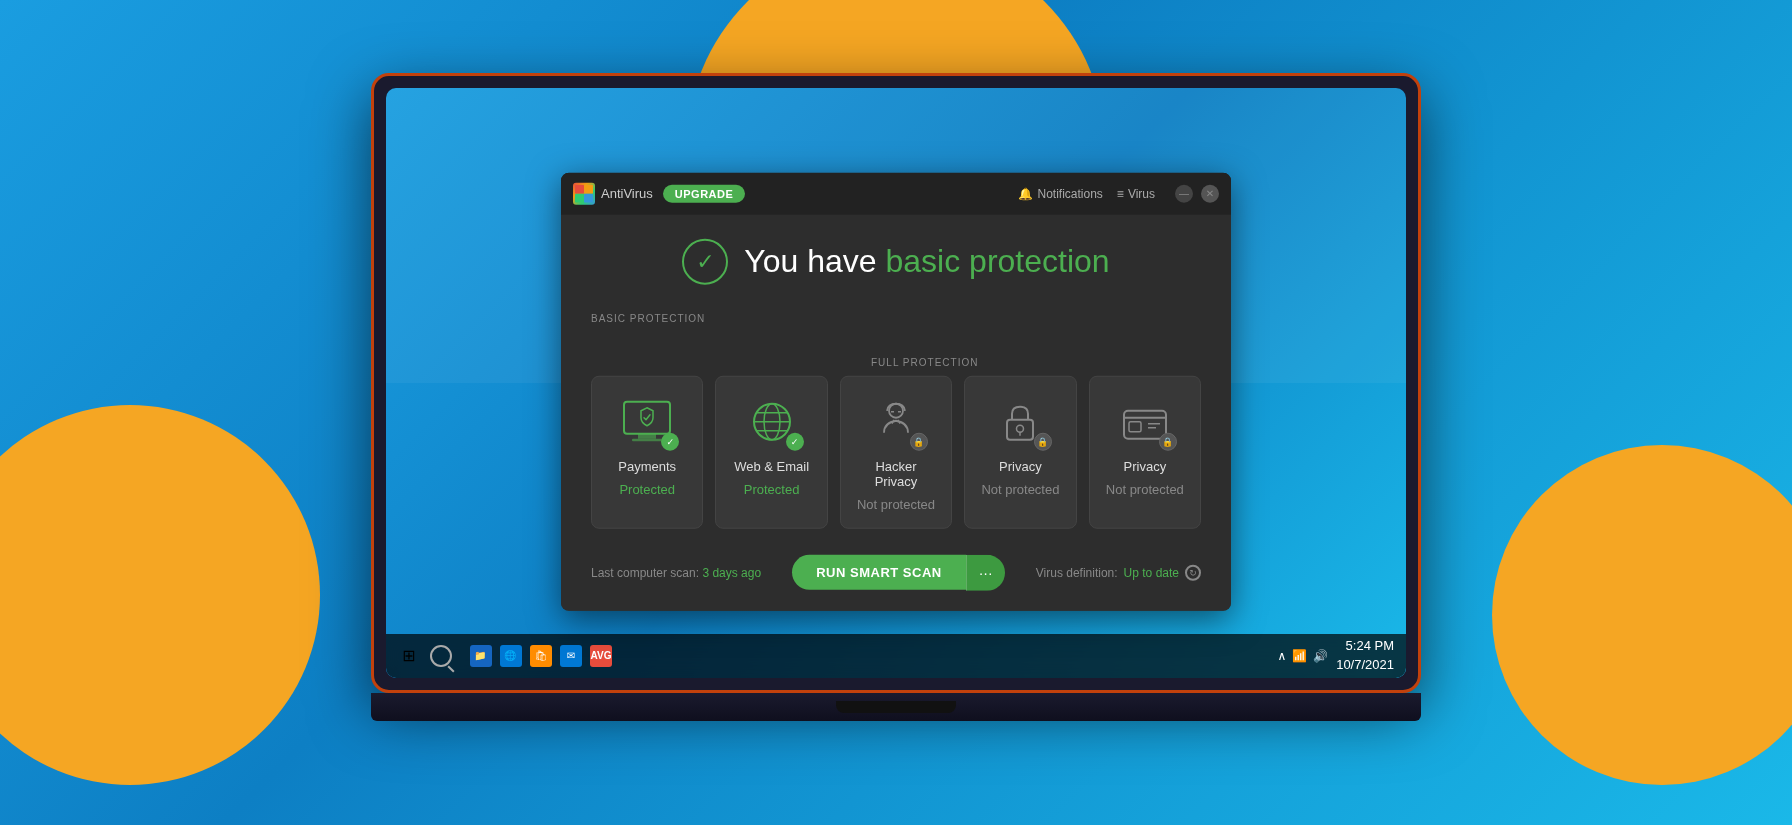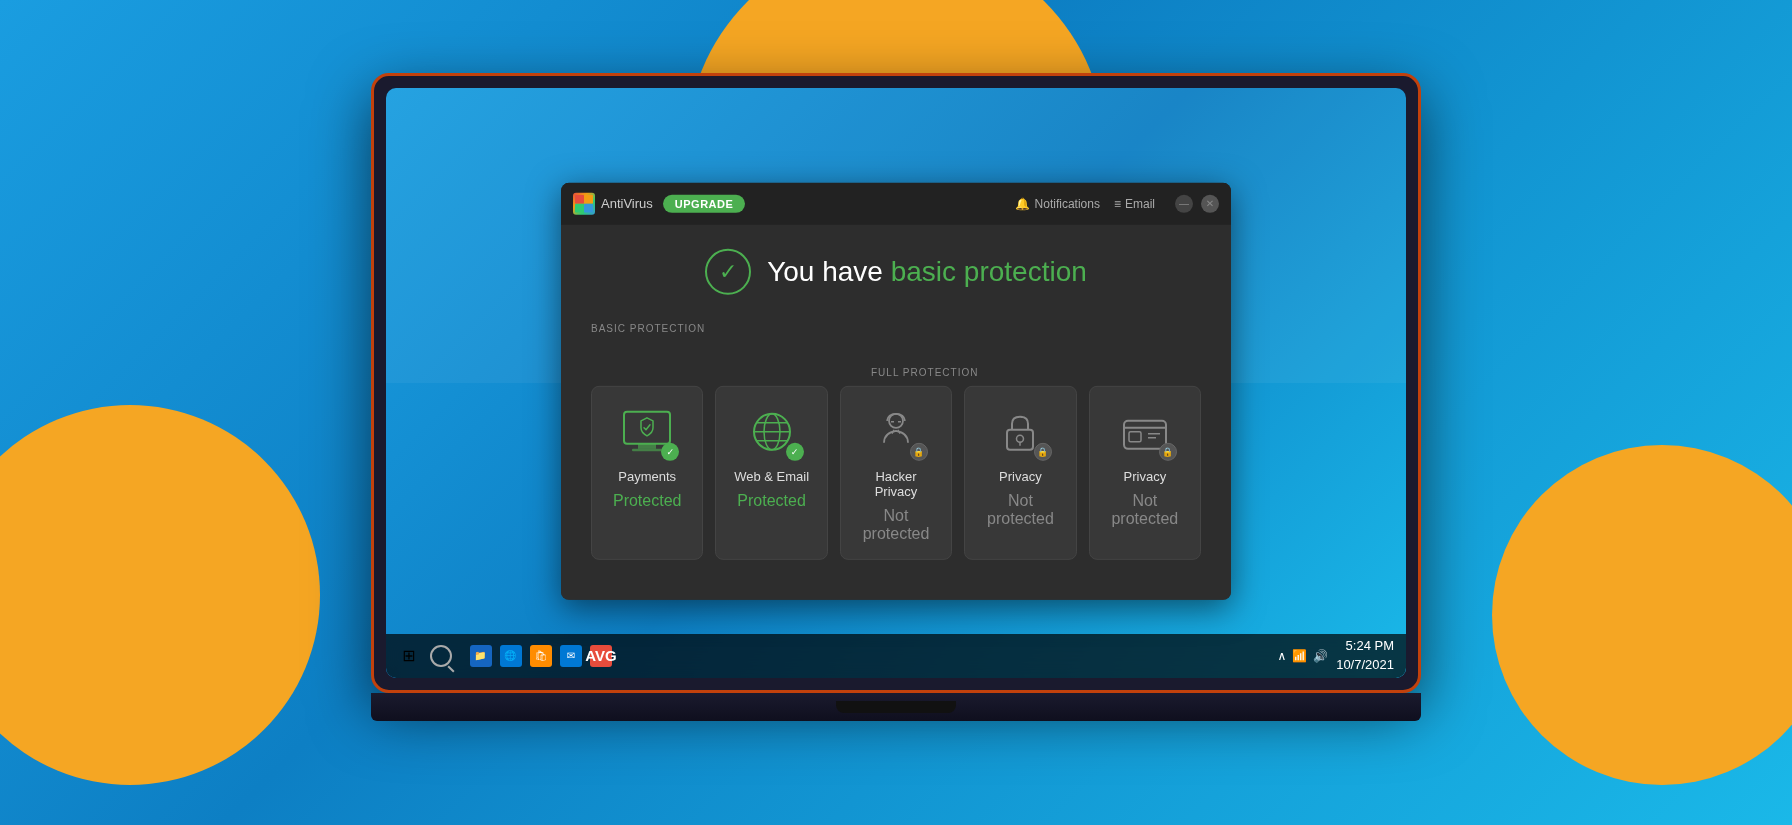--- a/index.html
+++ b/index.html
@@ -273,21 +273,21 @@
       display: flex;
       align-items: center;
       justify-content: center;
       flex-shrink: 0;
     }
     .check-mark {
       color: #4caf50;
       font-size: 22px;
     }
     .protection-title {
-      font-size: 28px;
+      font-size: 32px;
       color: #fff;
       font-weight: 400;
     }
     .protection-title-highlight {
       color: #4caf50;
       font-weight: 500;
     }
 
     
     .protection-sections {
@@ -361,21 +361,21 @@
       border: 1.5px solid #666;
     }
 
     .card-name {
       color: #ddd;
       font-size: 13px;
       text-align: center;
       font-weight: 500;
     }
     .card-status {
-      font-size: 16px;
+      font-size: 13px;
       text-align: center;
     }
     .status-protected { color: #4caf50; }
     .status-unprotected { color: #888; }
 
     
     .app-footer {
       display: flex;
       align-items: center;
       justify-content: space-between;
@@ -483,21 +483,21 @@
           </div>
           <button class="upgrade-btn">UPGRADE</button>
 
           <div class="title-bar-right">
             <button class="title-bar-btn">
               <span>🔔</span>
               <span>Notifications</span>
             </button>
             <button class="title-bar-btn">
               <span>≡</span>
-              <span>Email</span>
+              <span>Virus</span>
             </button>
             <div class="window-controls">
               <div class="win-ctrl win-ctrl-min">—</div>
               <div class="win-ctrl win-ctrl-close">✕</div>
             </div>
           </div>
         </div>
 
         <div class="app-content">
 
@@ -601,34 +601,48 @@
                   </svg>
                   <div class="card-status-badge badge-unprotected">🔒</div>
                 </div>
                 <div class="card-name">Privacy</div>
                 <div class="card-status status-unprotected">Not protected</div>
               </div>
 
             </div>
           </div>
 
+          <div class="app-footer">
+            <div class="last-scan">
+              <span>Last computer scan: </span><span class="last-scan-link">3 days ago</span>
+            </div>
+            <div class="scan-btn-wrap">
+              <button class="run-scan-btn">RUN SMART SCAN</button>
+              <button class="scan-more-btn">···</button>
+            </div>
+            <div class="virus-def">
+              <span>Virus definition: </span>
+                <span class="virus-def-link">Up to date</span>
+              <div class="refresh-icon">↻</div>
+            </div>
+          </div>
 
         </div>
       </div>
 
       <div class="taskbar">
         <div class="taskbar-start">
           <div class="taskbar-app-icon" style="font-size:16px;">⊞</div>
           <div class="taskbar-search"></div>
           <div class="taskbar-apps">
             <div class="taskbar-app-icon" style="background:#1565c0; color:#fff; font-size:10px;">📁</div>
             <div class="taskbar-app-icon" style="background:#0078d4; color:#fff; font-size:10px;">🌐</div>
             <div class="taskbar-app-icon" style="background:#ff8c00; color:#fff; font-size:10px;">🛍</div>
             <div class="taskbar-app-icon" style="background:#0078d4; color:#fff; font-size:10px;">✉</div>
-            <div class="taskbar-app-icon" style="background:#e74c3c; color:#fff; font-size:15px; font-weight:bold;">AVG</div>
+            <div class="taskbar-app-icon" style="background:#e74c3c; color:#fff; font-size:10px; font-weight:bold;">AVG</div>
           </div>
         </div>
         <div class="taskbar-right">
           <div class="taskbar-icons">
             <span>∧</span>
             <span>📶</span>
             <span>🔊</span>
           </div>
           <div class="taskbar-time">
             <div>5:24 PM</div>

